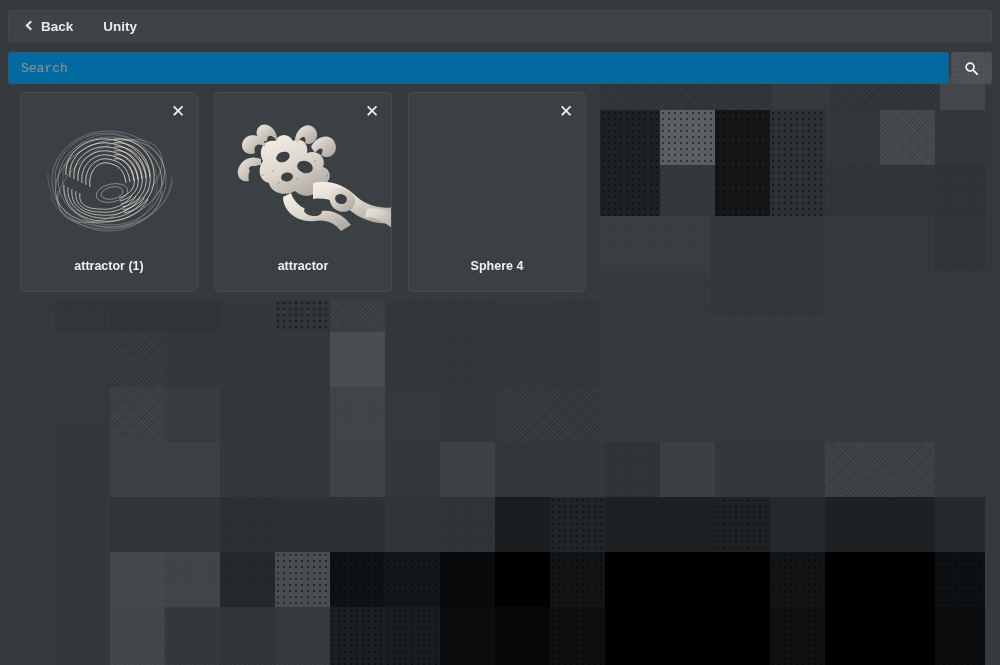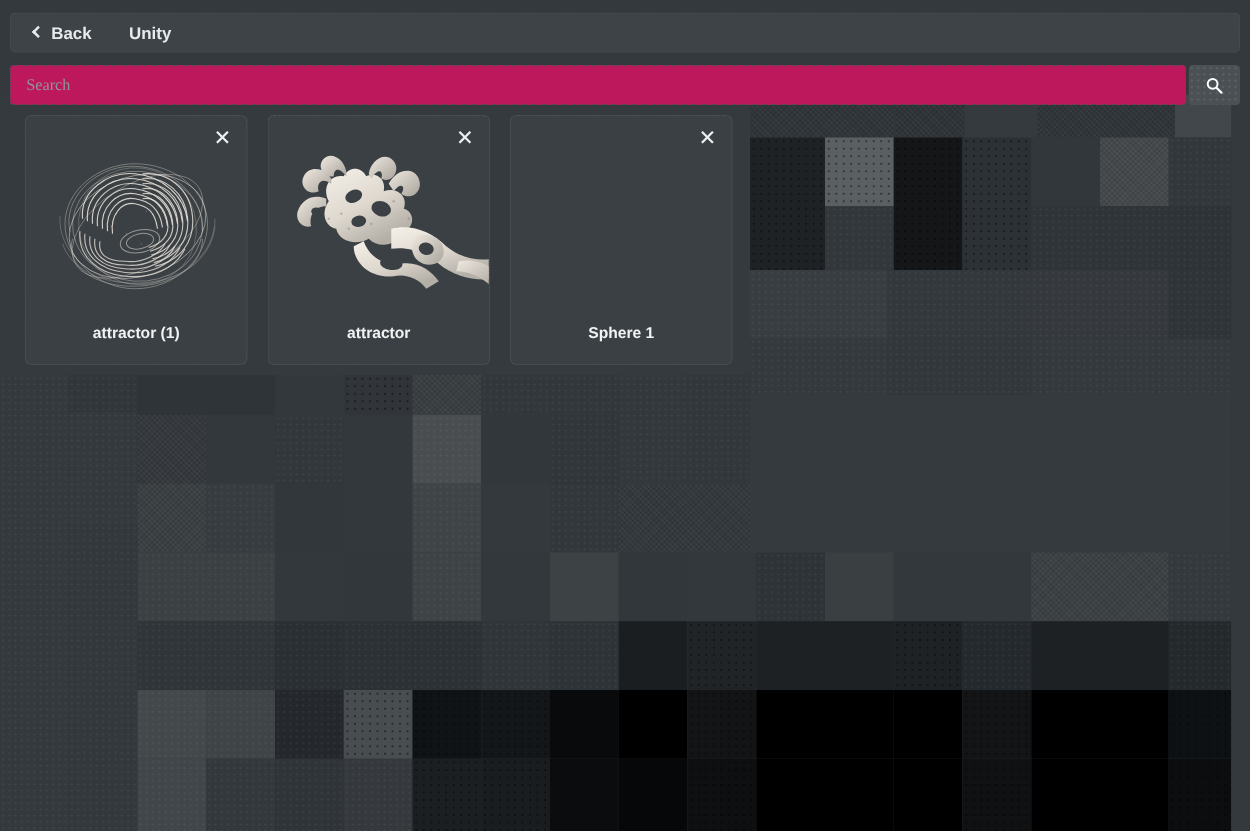--- a/index.html
+++ b/index.html
@@ -74,25 +74,25 @@
   
   #searchrow {
     position: absolute;
     left: 8px; top: 52px;
     width: 984px; height: 32px;
   }
   #search-input {
     position: absolute;
     left: 0; top: 0;
     width: 941px; height: 32px;
-    background: #be185d;
+    background: #0369a1;
     border: 1px dotted #4a5054;
     border-radius: 3px;
     color: #d8dbdd;
-    font-family: Liberation Serif, serif;
+    font-family: Liberation Mono, monospace;
     font-size: 13px;
     padding: 0 12px;
     outline: none;
   }
   #search-input::placeholder { color: #8e9498; }
   #search-btn {
     position: absolute;
     right: 0; top: 0;
     width: 41px; height: 32px;
     background: #4a5054;
@@ -412,17 +412,17 @@
             </g>
           </g>
         </svg>
       </div>
       <div class="card-label">attractor</div>
     </div>
 
     <div class="card">
       <div class="card-close">✕</div>
       <div class="card-thumb"></div>
-      <div class="card-label">Sphere 1</div>
+      <div class="card-label">Sphere 4</div>
     </div>
 
   </div>
 </div>
 
 </body></html>

